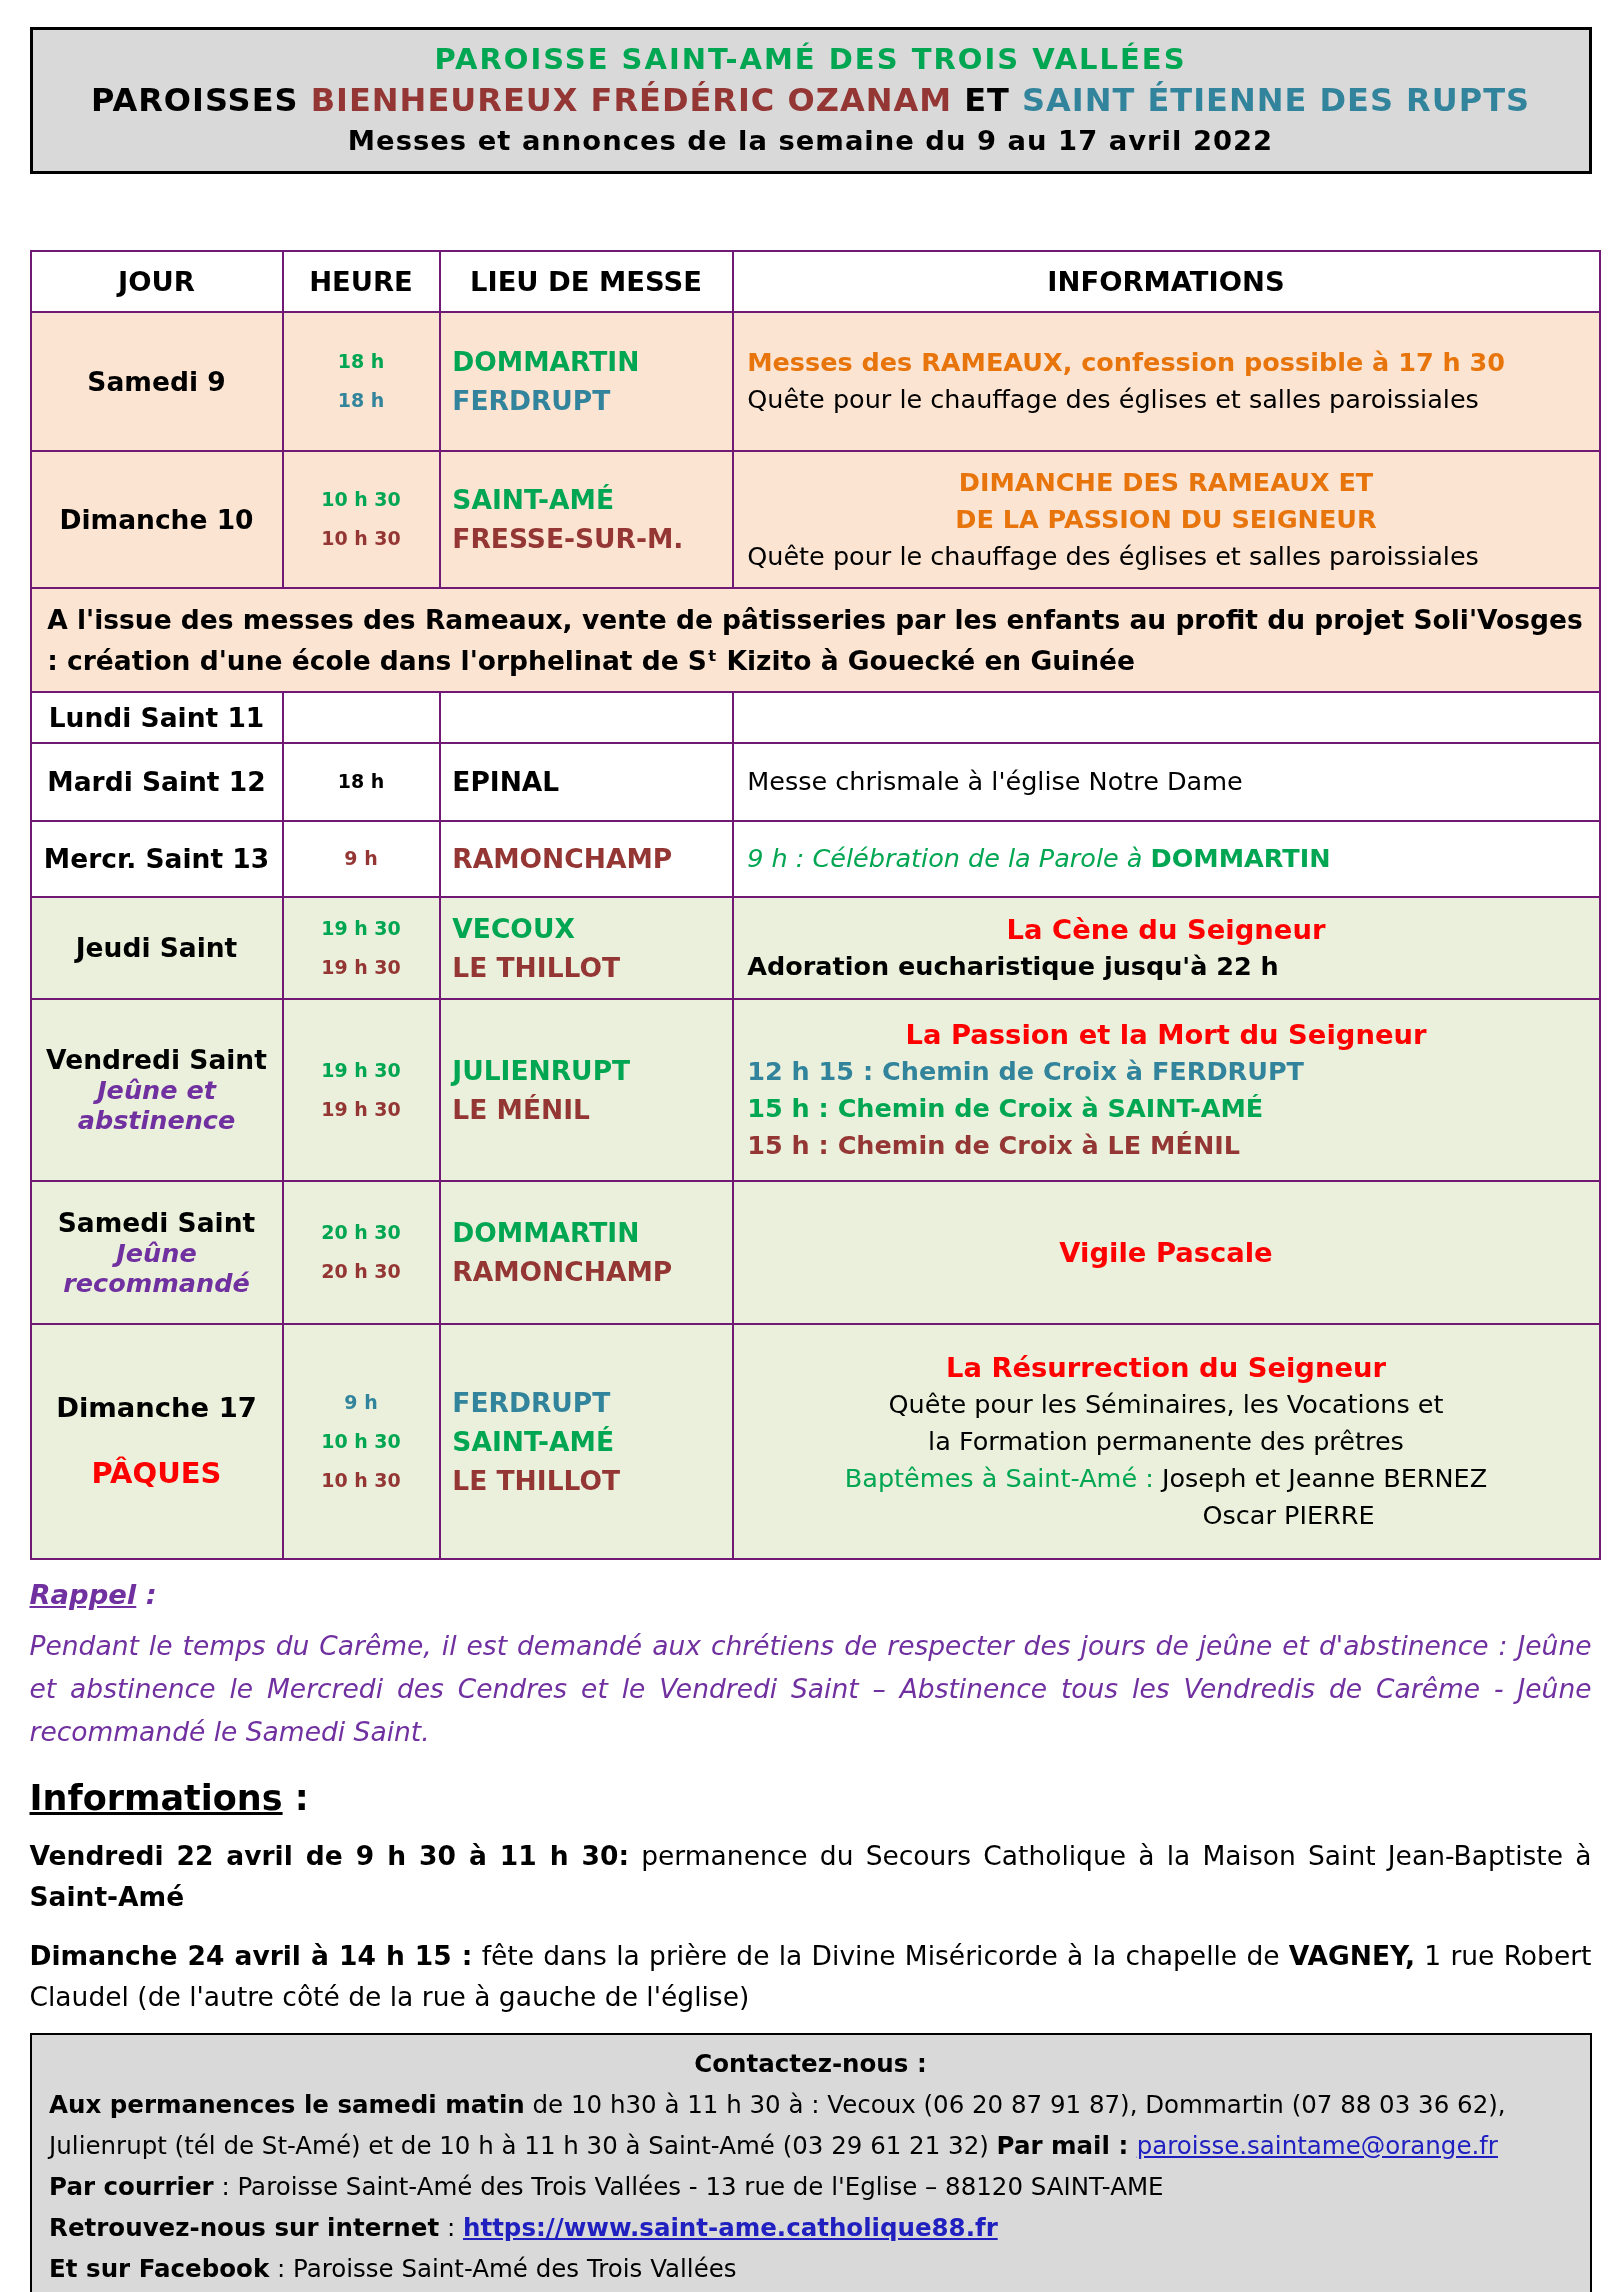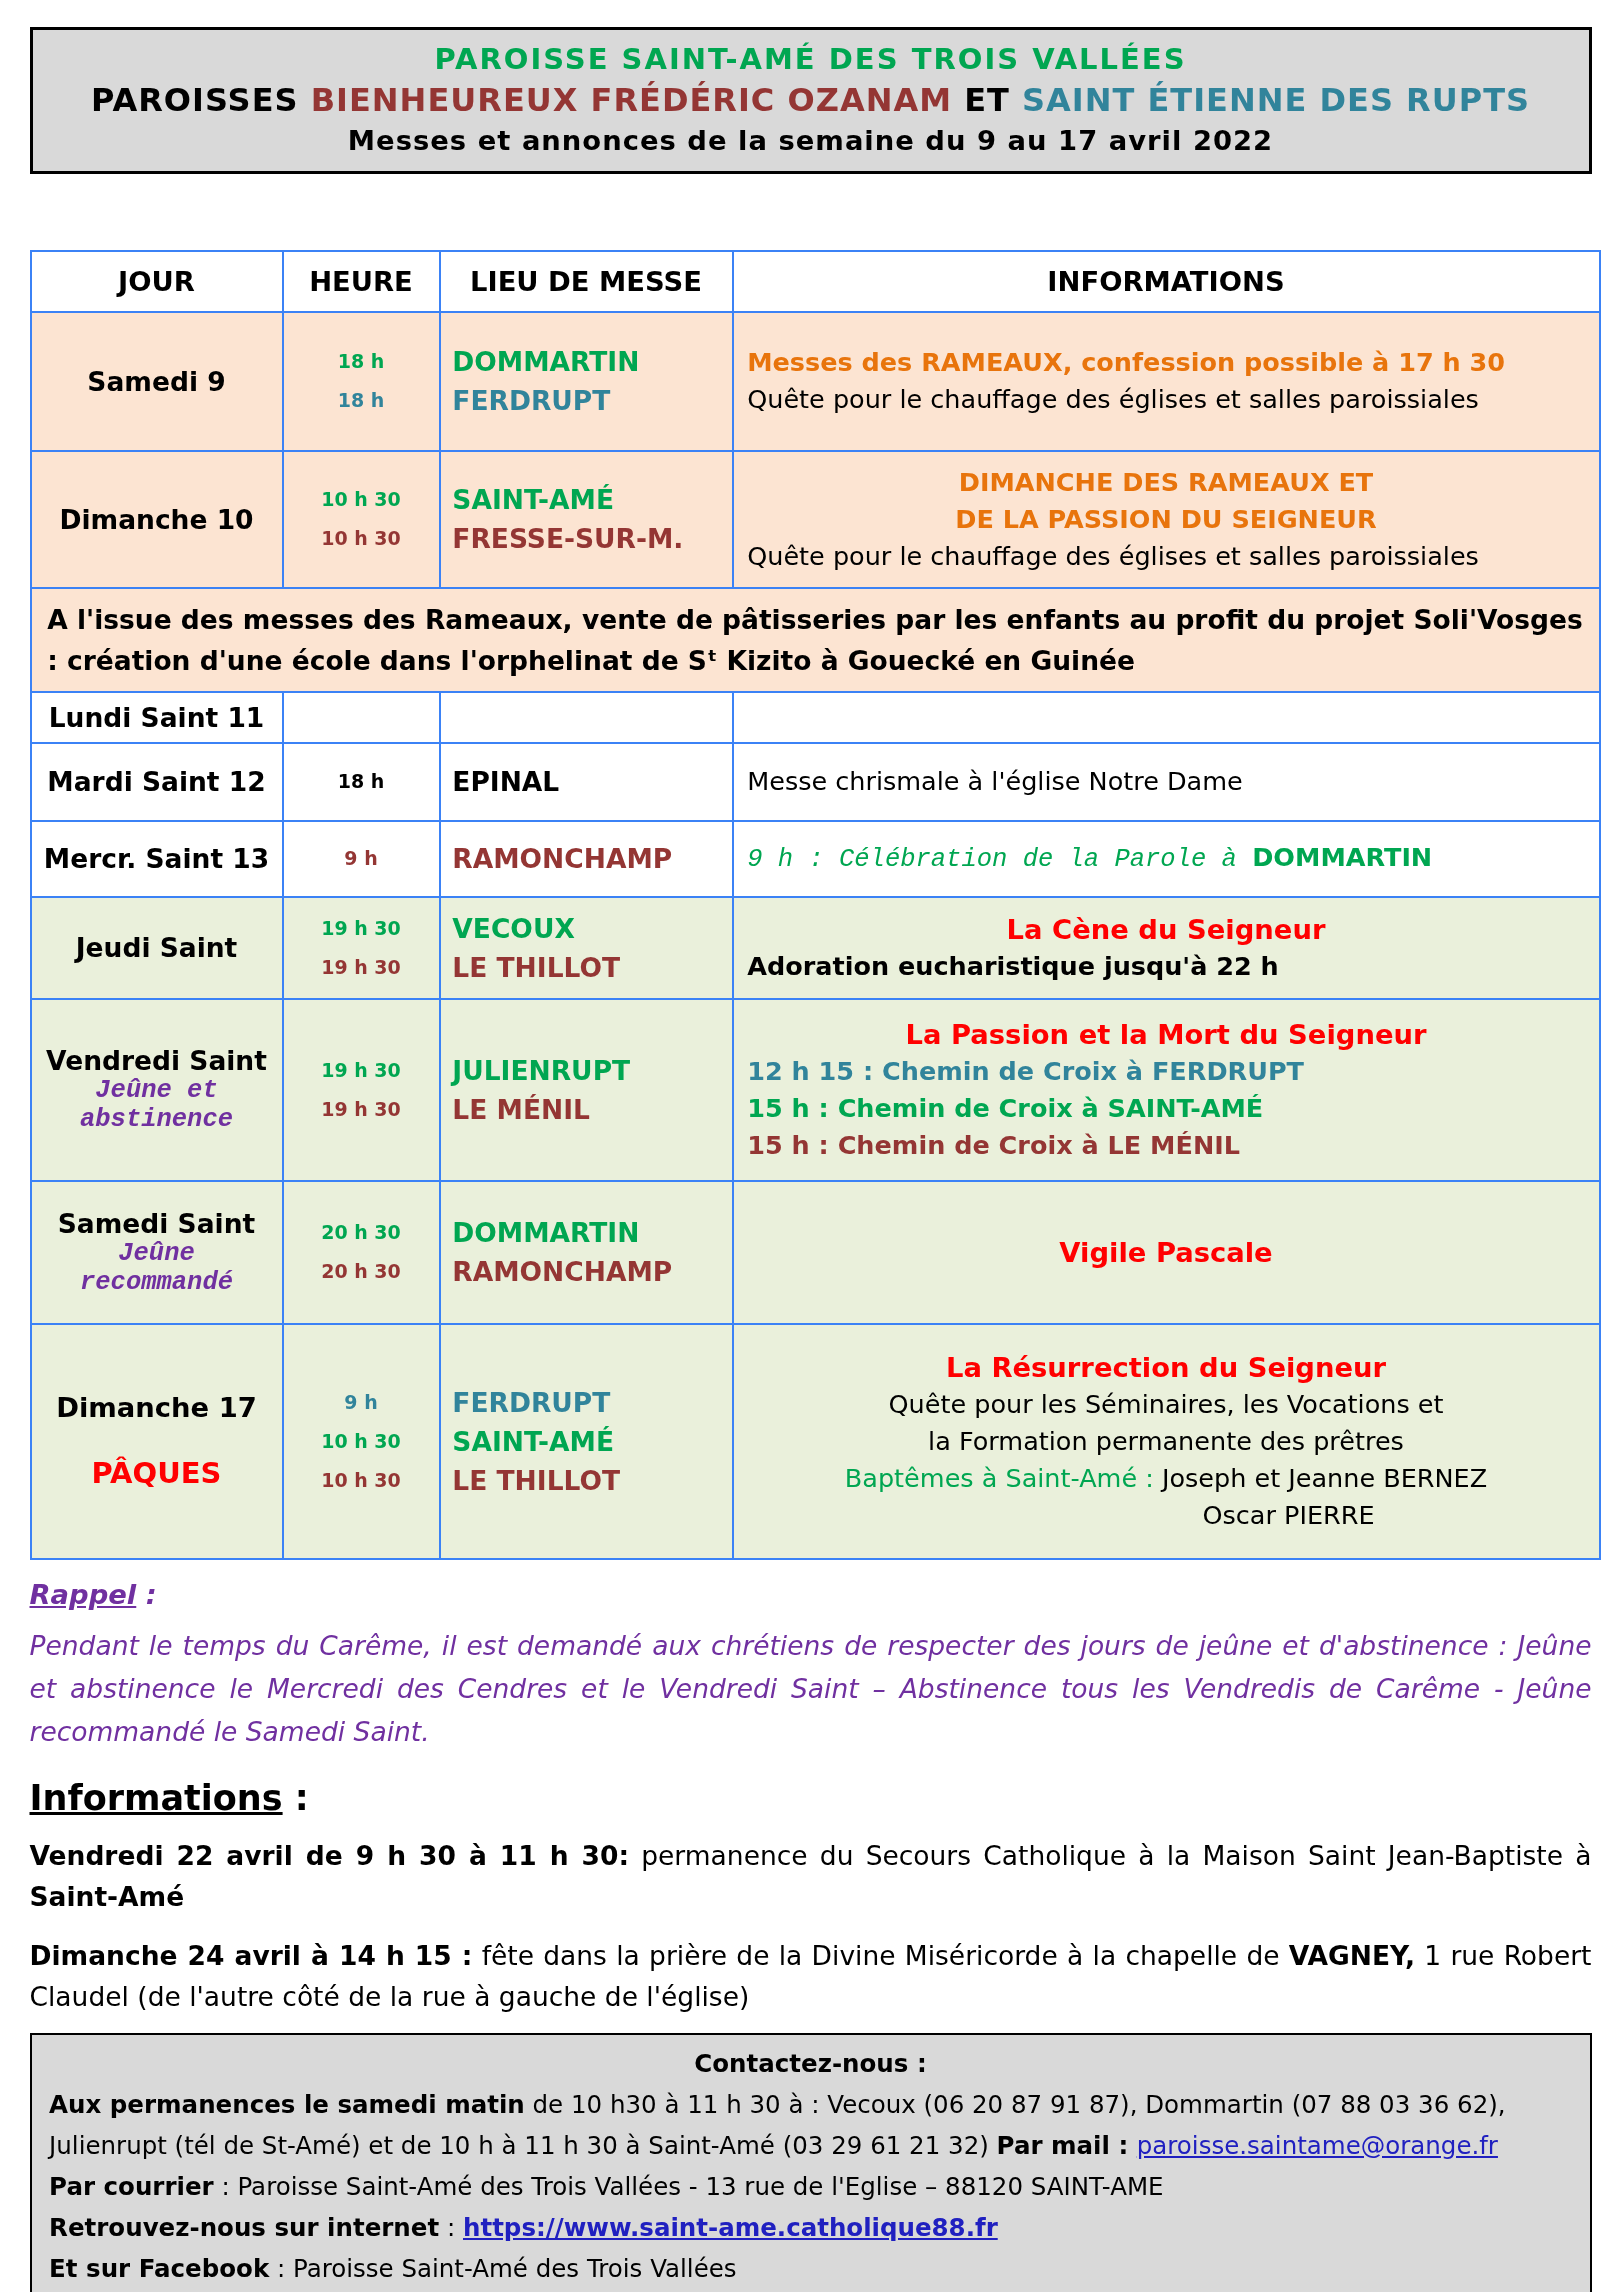--- a/index.html
+++ b/index.html
@@ -8,34 +8,34 @@
   .content{width:1562px;margin:0 auto;padding-top:27.4px;}
 
   
   .green{color:var(--c-green);}
   .teal{color:var(--c-teal);}
   .darkred{color:var(--c-darkred);}
   .red{color:var(--c-red);}
   .orange{color:var(--c-orange);}
   .purple{color:var(--c-purple);}
   .b{font-weight:bold;}
-  .i{font-style:italic;font-family:Liberation Mono, monospace;}
+  .i{font-style:italic;}
   .u{text-decoration:underline;}
 
   
   .header-box{border:3.9px solid #000;background:var(--c-header_bg);text-align:center;
               padding:9.8px 5.9px 11.8px;}
   .h-line1{font-size:29px;font-weight:bold;letter-spacing:2px;color:var(--c-green);line-height:39px;}
   .h-line2{font-size:32px;font-weight:bold;letter-spacing:1px;line-height:43px;}
   .h-line3{font-size:27.4px;font-weight:bold;letter-spacing:1px;line-height:37px;}
 
   
   table.mass{border-collapse:collapse;width:1562px;margin-top:76px;table-layout:fixed;
              border:2.9px solid #000;}
-  table.mass th,table.mass td{border:2px solid #3b82f6;vertical-align:middle;}
+  table.mass th,table.mass td{border:2px solid #701a75;vertical-align:middle;}
   th.col-jour{width:248px;} th.col-heure{width:153px;} th.col-lieu{width:289px;} th.col-info{width:863px;}
   table.mass th{font-size:27.4px;font-weight:bold;background:#fff;height:57px;text-align:center;}
   .bg-peach{background:var(--c-peach_bg);}
   .bg-green{background:var(--c-green_bg);}
   td.day{text-align:center;font-size:26.5px;font-weight:bold;padding:3.9px 5.9px;}
   td.day .sub{font-size:25.5px;font-weight:bold;}
   td.heure{text-align:center;font-size:19px;font-weight:bold;line-height:39px;}
   td.lieu{text-align:left;font-size:26.5px;font-weight:bold;line-height:39px;padding-left:11.8px;}
   td.info{font-size:25.5px;padding:5.9px 13.7px;line-height:37px;}
   .c{text-align:center;}

